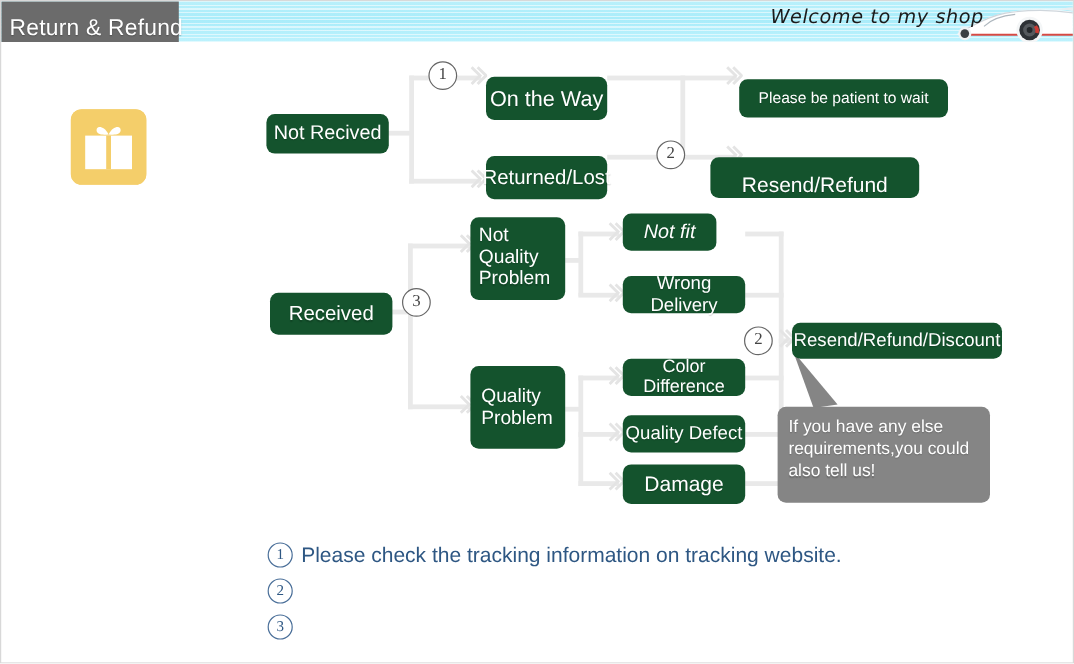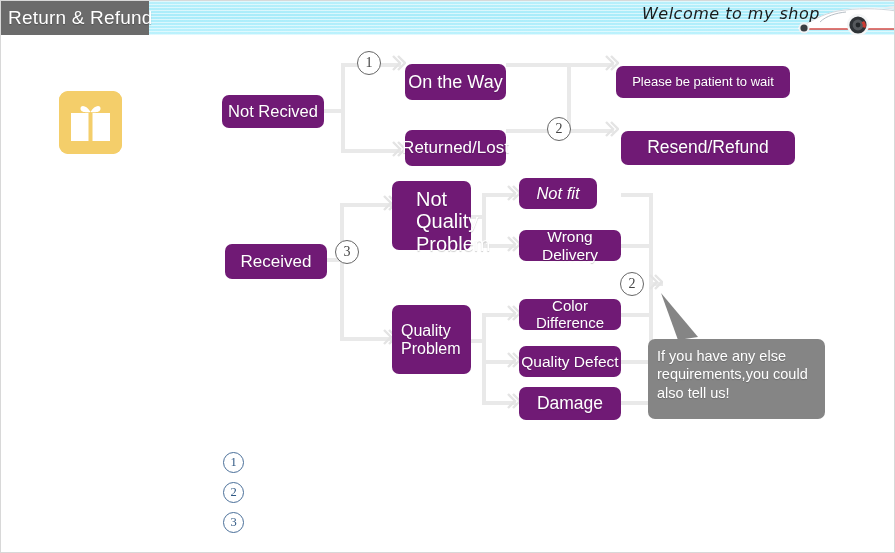--- a/index.html
+++ b/index.html
@@ -30,21 +30,21 @@
       to bottom,
       rgba(255,255,255,0.55) 0px,
       rgba(255,255,255,0.55) 1px,
       rgba(255,255,255,0.0) 1px,
       rgba(255,255,255,0.0) 3px);
     pointer-events:none;
   }
   #header-tab{
     position:absolute;left:0;top:0;width:148px;height:34px;
     background:#6b6b6b;
-    display:flex;align-items:center;
+    display:flex;align-items:flex-end;
   }
   #header-tab-label{
     color:#ffffff;font-size:19px;letter-spacing:0.2px;
     padding-left:7px;white-space:nowrap;
     text-shadow:0 1px 1px rgba(0,0,0,.25);
   }
   #welcome-text{
     position:absolute;left:641px;top:3px;
     font-family:"DejaVu Sans", sans-serif;
     font-size:16px;color:#1a1a1a;white-space:nowrap;
@@ -62,21 +62,21 @@
   }
   #brand-label{
     position:absolute;left:0px;top:176px;width:200px;
     text-align:center;
     color:#243f66;font-size:19px;white-space:nowrap;
   }
 
   
   .nb{
     position:absolute;
-    background:#701a75;
+    background:#14532d;
     border-radius:7px;
     color:#ffffff;
     display:flex;align-items:center;
     box-sizing:border-box;
     line-height:1.12;
     text-shadow:0 1px 1px rgba(0,0,0,.2);
   }
   .nb.c{justify-content:center;text-align:center;}
   .nb.l{justify-content:flex-start;text-align:left;}
   .nb.ml{align-items:flex-start;}
@@ -261,29 +261,29 @@
   </div>
 
   <div class="nb c" style="left:404px;top:129px;width:101px;height:36px;font-size:17px;">
     <span>Returned/Lost</span>
   </div>
 
   <div class="nb c" style="left:615px;top:65px;width:174px;height:32px;font-size:13px;">
     <span>Please be patient to wait</span>
   </div>
 
-  <div class="nb c" style="left:620px;top:130px;width:174px;height:34px;font-size:17.5px;">
+  <div class="nb c" style="left:591px;top:130px;width:174px;height:34px;font-size:17.5px;align-items:flex-end;">
     <span>Resend/Refund</span>
   </div>
 
   <div class="nb c" style="left:224px;top:243px;width:102px;height:35px;font-size:17px;">
     <span>Received</span>
   </div>
 
-  <div class="nb l ml" style="left:391px;top:180px;width:79px;height:69px;font-size:20px;padding:7px 0 0 24px;">
+  <div class="nb l ml" style="left:391px;top:180px;width:79px;height:69px;font-size:16px;padding:7px 0 0 7px;">
     <span>
       <span>Not</span><br>
       <span>Quality</span><br>
       <span>Problem</span>
     </span>
   </div>
 
   <div class="nb l" style="left:391px;top:304px;width:79px;height:69px;font-size:16px;padding-left:9px;">
     <span>
       <span>Quality</span><br>
@@ -304,33 +304,37 @@
   </div>
 
   <div class="nb c" style="left:518px;top:386px;width:102px;height:33px;font-size:17.5px;">
     <span>Damage</span>
   </div>
 
   <div class="nb c" style="left:518px;top:345px;width:102px;height:31px;font-size:15.5px;">
     <span>Quality Defect</span>
   </div>
 
+  <div class="nb c" style="left:659px;top:268px;width:175px;height:30px;font-size:15.5px;">
+    <span>Resend/Refund/Discount</span>
+  </div>
 
   <div id="callout">
     <span>If you have any else requirements,you could also tell us!</span>
   </div>
 
   <div class="cnum" style="left:356px;top:50px;">1</div>
   <div class="cnum" style="left:546px;top:116px;">2</div>
   <div class="cnum" style="left:334px;top:239px;">3</div>
   <div class="cnum" style="left:619px;top:271px;">2</div>
 
   <div id="notes">
     <div class="note">
       <span class="note-num">1</span>
+      <span>Please check the tracking information on tracking website.</span>
     </div>
     <div class="note">
       <span class="note-num">2</span>
     </div>
     <div class="note">
       <span class="note-num">3</span>
     </div>
   </div>
 
 </div>

